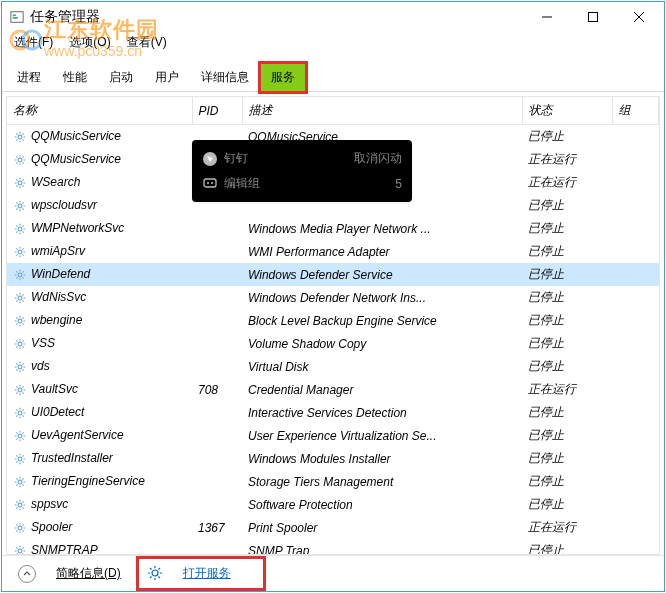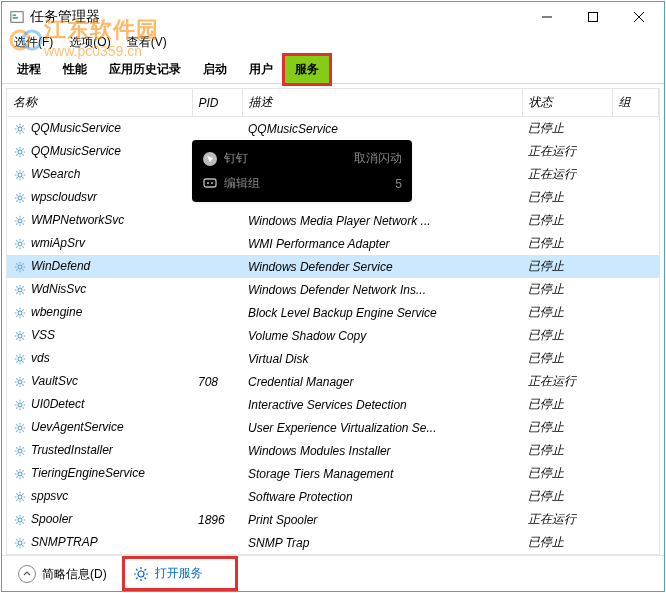--- a/index.html
+++ b/index.html
@@ -14,21 +14,21 @@
 
 .titlebar { height: 30px; display: flex; align-items: center; padding: 0 2px 0 8px; }
 .titlebar-icon { width: 14px; height: 14px; margin-right: 6px; }
 .titlebar-title { flex: 1; font-size: 14px; color: #000; }
 .titlebar-btns { display: flex; }
 .titlebar-btn { width: 46px; height: 30px; display: flex; align-items: center; justify-content: center; color: #000; }
 
 .menubar { height: 20px; display: flex; align-items: center; padding: 0 6px; gap: 4px; }
 .menu-item { padding: 2px 6px; font-size: 12px; color: #000; }
 
-.tabbar { display: flex; border-bottom: 1px solid #d9d9d9; padding: 0 4px; margin-top: 2px; position: relative; font-weight: bold; }
+.tabbar { display: flex; border-bottom: 1px solid #d9d9d9; padding: 0 4px; margin-top: 10px; position: relative; }
 .tab { padding: 5px 10px 6px; font-size: 12px; color: #000; cursor: pointer; border: 1px solid transparent; border-bottom: none; position: relative; top: 1px; }
 .tab.active { border-color: #d9d9d9; background: #84cc16; }
 .tab.highlighted { outline: 3px solid #e03030; outline-offset: -1px; }
 
 .content { flex: 1; overflow: hidden; display: flex; flex-direction: column; padding: 4px 4px 0 4px; }
 .table-container { flex: 1; overflow: hidden; border: 1px solid #e5e5e5; font-style: italic; }
 table { width: 100%; border-collapse: collapse; table-layout: fixed; }
 th { text-align: left; font-weight: normal; padding: 5px 6px; border-right: 1px solid #e5e5e5; border-bottom: 1px solid #e5e5e5; background: #fff; font-size: 12px; color: #000; }
 td { padding: 3px 6px; font-size: 12px; color: #000; white-space: nowrap; overflow: hidden; text-overflow: ellipsis; height: 21px; }
 tr.row.selected { background: #cce8ff; }
@@ -40,21 +40,21 @@
 
 .svc-icon { display: inline-block; width: 14px; height: 14px; vertical-align: middle; margin-right: 4px; }
 .svc-icon svg { width: 14px; height: 14px; }
 
 .overlay-notif { position: absolute; left: 192px; top: 140px; width: 220px; background: #000000; border-radius: 4px; box-shadow: 0 1px 3px rgba(0,0,0,0.08); padding: 6px 10px; z-index: 50; }
 .notif-row { display: flex; align-items: center; justify-content: space-between; padding: 4px 0; color: #888; font-size: 12px; }
 .notif-icon { width: 16px; height: 16px; margin-right: 6px; display: inline-flex; align-items: center; }
 .notif-left { display: flex; align-items: center; }
 
 .footer { height: 36px; border-top: 1px solid #e5e5e5; display: flex; align-items: center; padding: 0 10px; gap: 14px; }
-.footer-btn { display: flex; align-items: flex-end; gap: 6px; font-size: 12px; color: #000; cursor: pointer; padding: 4px 6px; }
+.footer-btn { display: flex; align-items: flex-start; gap: 20px; font-size: 12px; color: #000; cursor: pointer; padding: 4px 6px; text-decoration: underline; }
 .footer-btn.link { color: #0066cc; }
 .footer-btn.highlighted { outline: 3px solid #e03030; outline-offset: 2px; padding: 4px 30px 4px 6px; }
 .chevron-circle { width: 18px; height: 18px; border: 1px solid #888; border-radius: 50%; display: flex; align-items: center; justify-content: center; }
 </style>
 </head>
 <body>
 
 <div class="watermark">
   <svg class="wm-icon" viewBox="0 0 40 40">
       <circle cx="12" cy="20" r="9" fill="none" stroke="#ff8c00" stroke-width="3" opacity="0.5"></circle>
@@ -97,23 +97,23 @@
 
   <div class="menubar">
     <span class="menu-item">选件(F)</span>
     <span class="menu-item">选项(O)</span>
     <span class="menu-item">查看(V)</span>
   </div>
 
   <div class="tabbar" id="tabbar">
       <div class="tab">进程</div>
       <div class="tab">性能</div>
-      <div class="tab">应用历史记录</div>
       <div class="tab">启动</div>
       <div class="tab">用户</div>
+      <div class="tab">详细信息</div>
       <div class="tab active highlighted">服务</div>
     </div>
 
   <div class="content">
     <div class="table-container">
       <table>
         <thead>
           <tr>
             <th class="col-name">名称</th>
             <th class="col-pid">PID</th>
@@ -291,21 +291,21 @@
               <td class="col-pid"></td>
               <td class="col-desc">Software Protection</td>
               <td class="col-status">已停止</td>
               <td class="col-group"></td>
             </tr>
             <tr class="row">
               <td class="col-name"><span class="svc-icon"><svg viewBox="0 0 16 16">
                     <circle cx="8" cy="8" r="2.2" fill="none" stroke="#6aa8d8" stroke-width="1.3"></circle>
                     <path d="M8 2 L8 4 M8 12 L8 14 M2 8 L4 8 M12 8 L14 8 M3.8 3.8 L5.2 5.2 M10.8 10.8 L12.2 12.2 M12.2 3.8 L10.8 5.2 M5.2 10.8 L3.8 12.2" stroke="#6aa8d8" stroke-width="1.3"></path>
                   </svg></span><span>Spooler</span></td>
-              <td class="col-pid">1896</td>
+              <td class="col-pid">1367</td>
               <td class="col-desc">Print Spooler</td>
               <td class="col-status">正在运行</td>
               <td class="col-group"></td>
             </tr>
             <tr class="row">
               <td class="col-name"><span class="svc-icon"><svg viewBox="0 0 16 16">
                     <circle cx="8" cy="8" r="2.2" fill="none" stroke="#6aa8d8" stroke-width="1.3"></circle>
                     <path d="M8 2 L8 4 M8 12 L8 14 M2 8 L4 8 M12 8 L14 8 M3.8 3.8 L5.2 5.2 M10.8 10.8 L12.2 12.2 M12.2 3.8 L10.8 5.2 M5.2 10.8 L3.8 12.2" stroke="#6aa8d8" stroke-width="1.3"></path>
                   </svg></span><span>SNMPTRAP</span></td>
               <td class="col-pid"></td>

